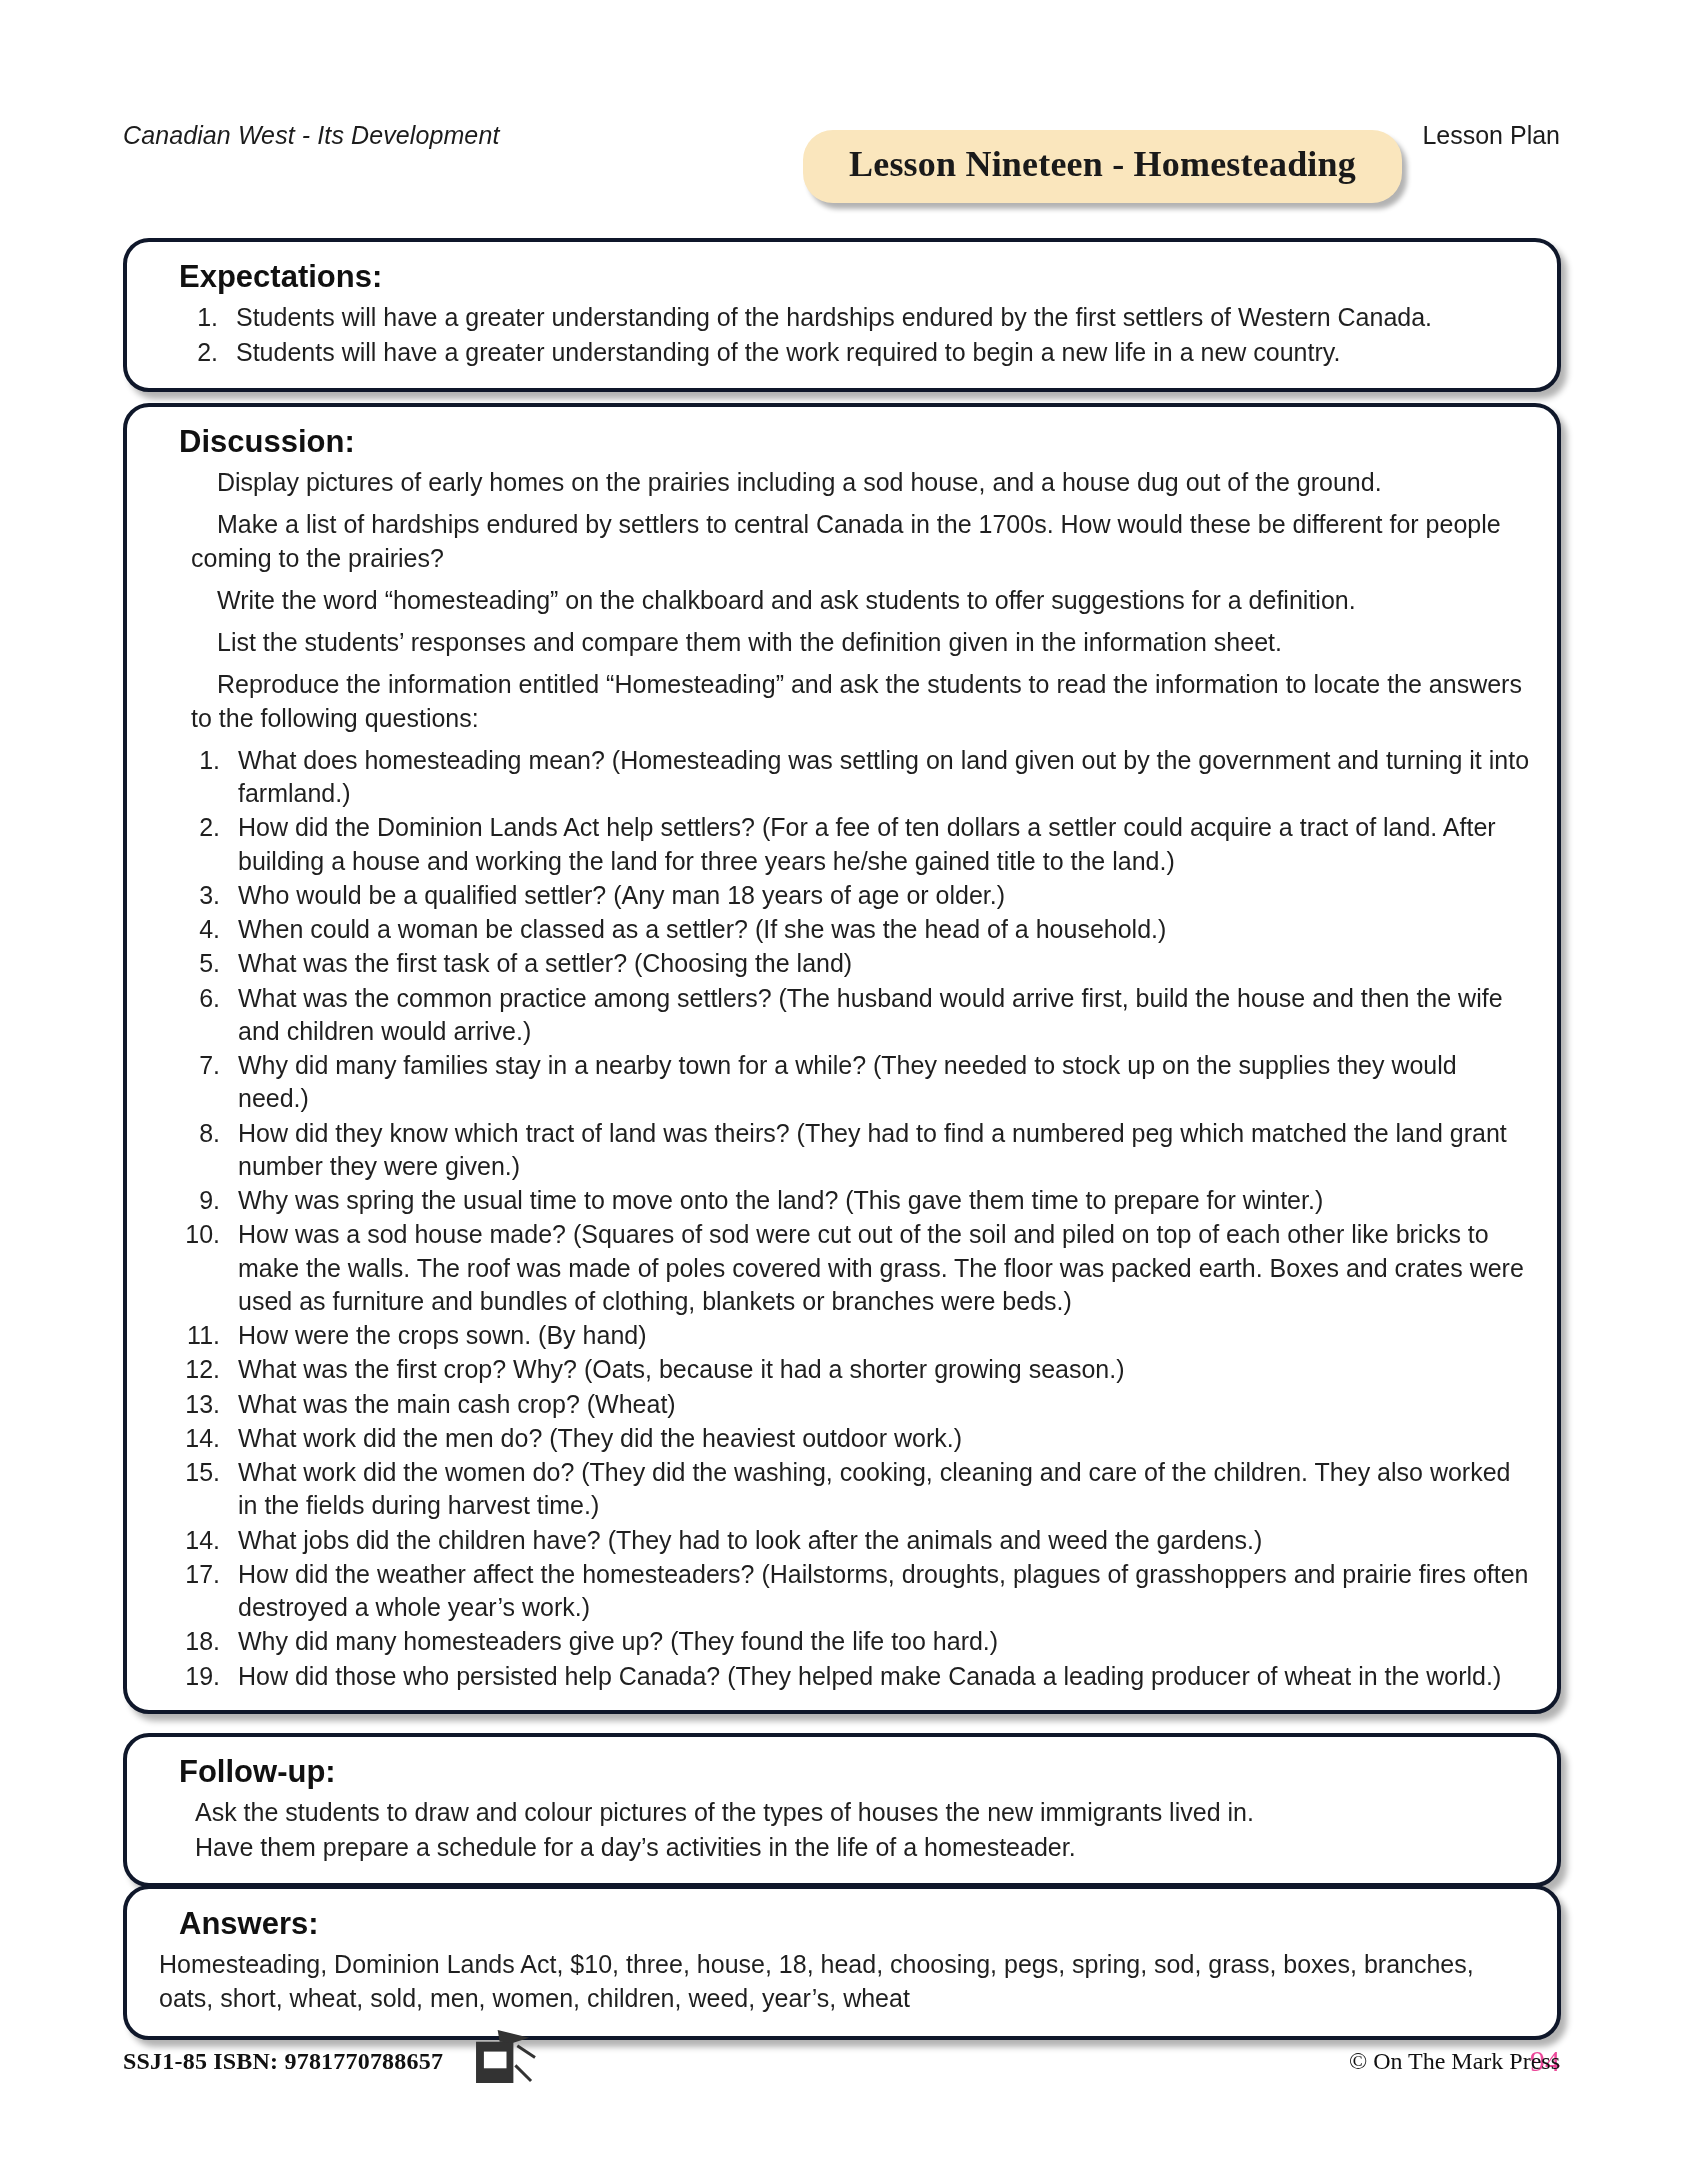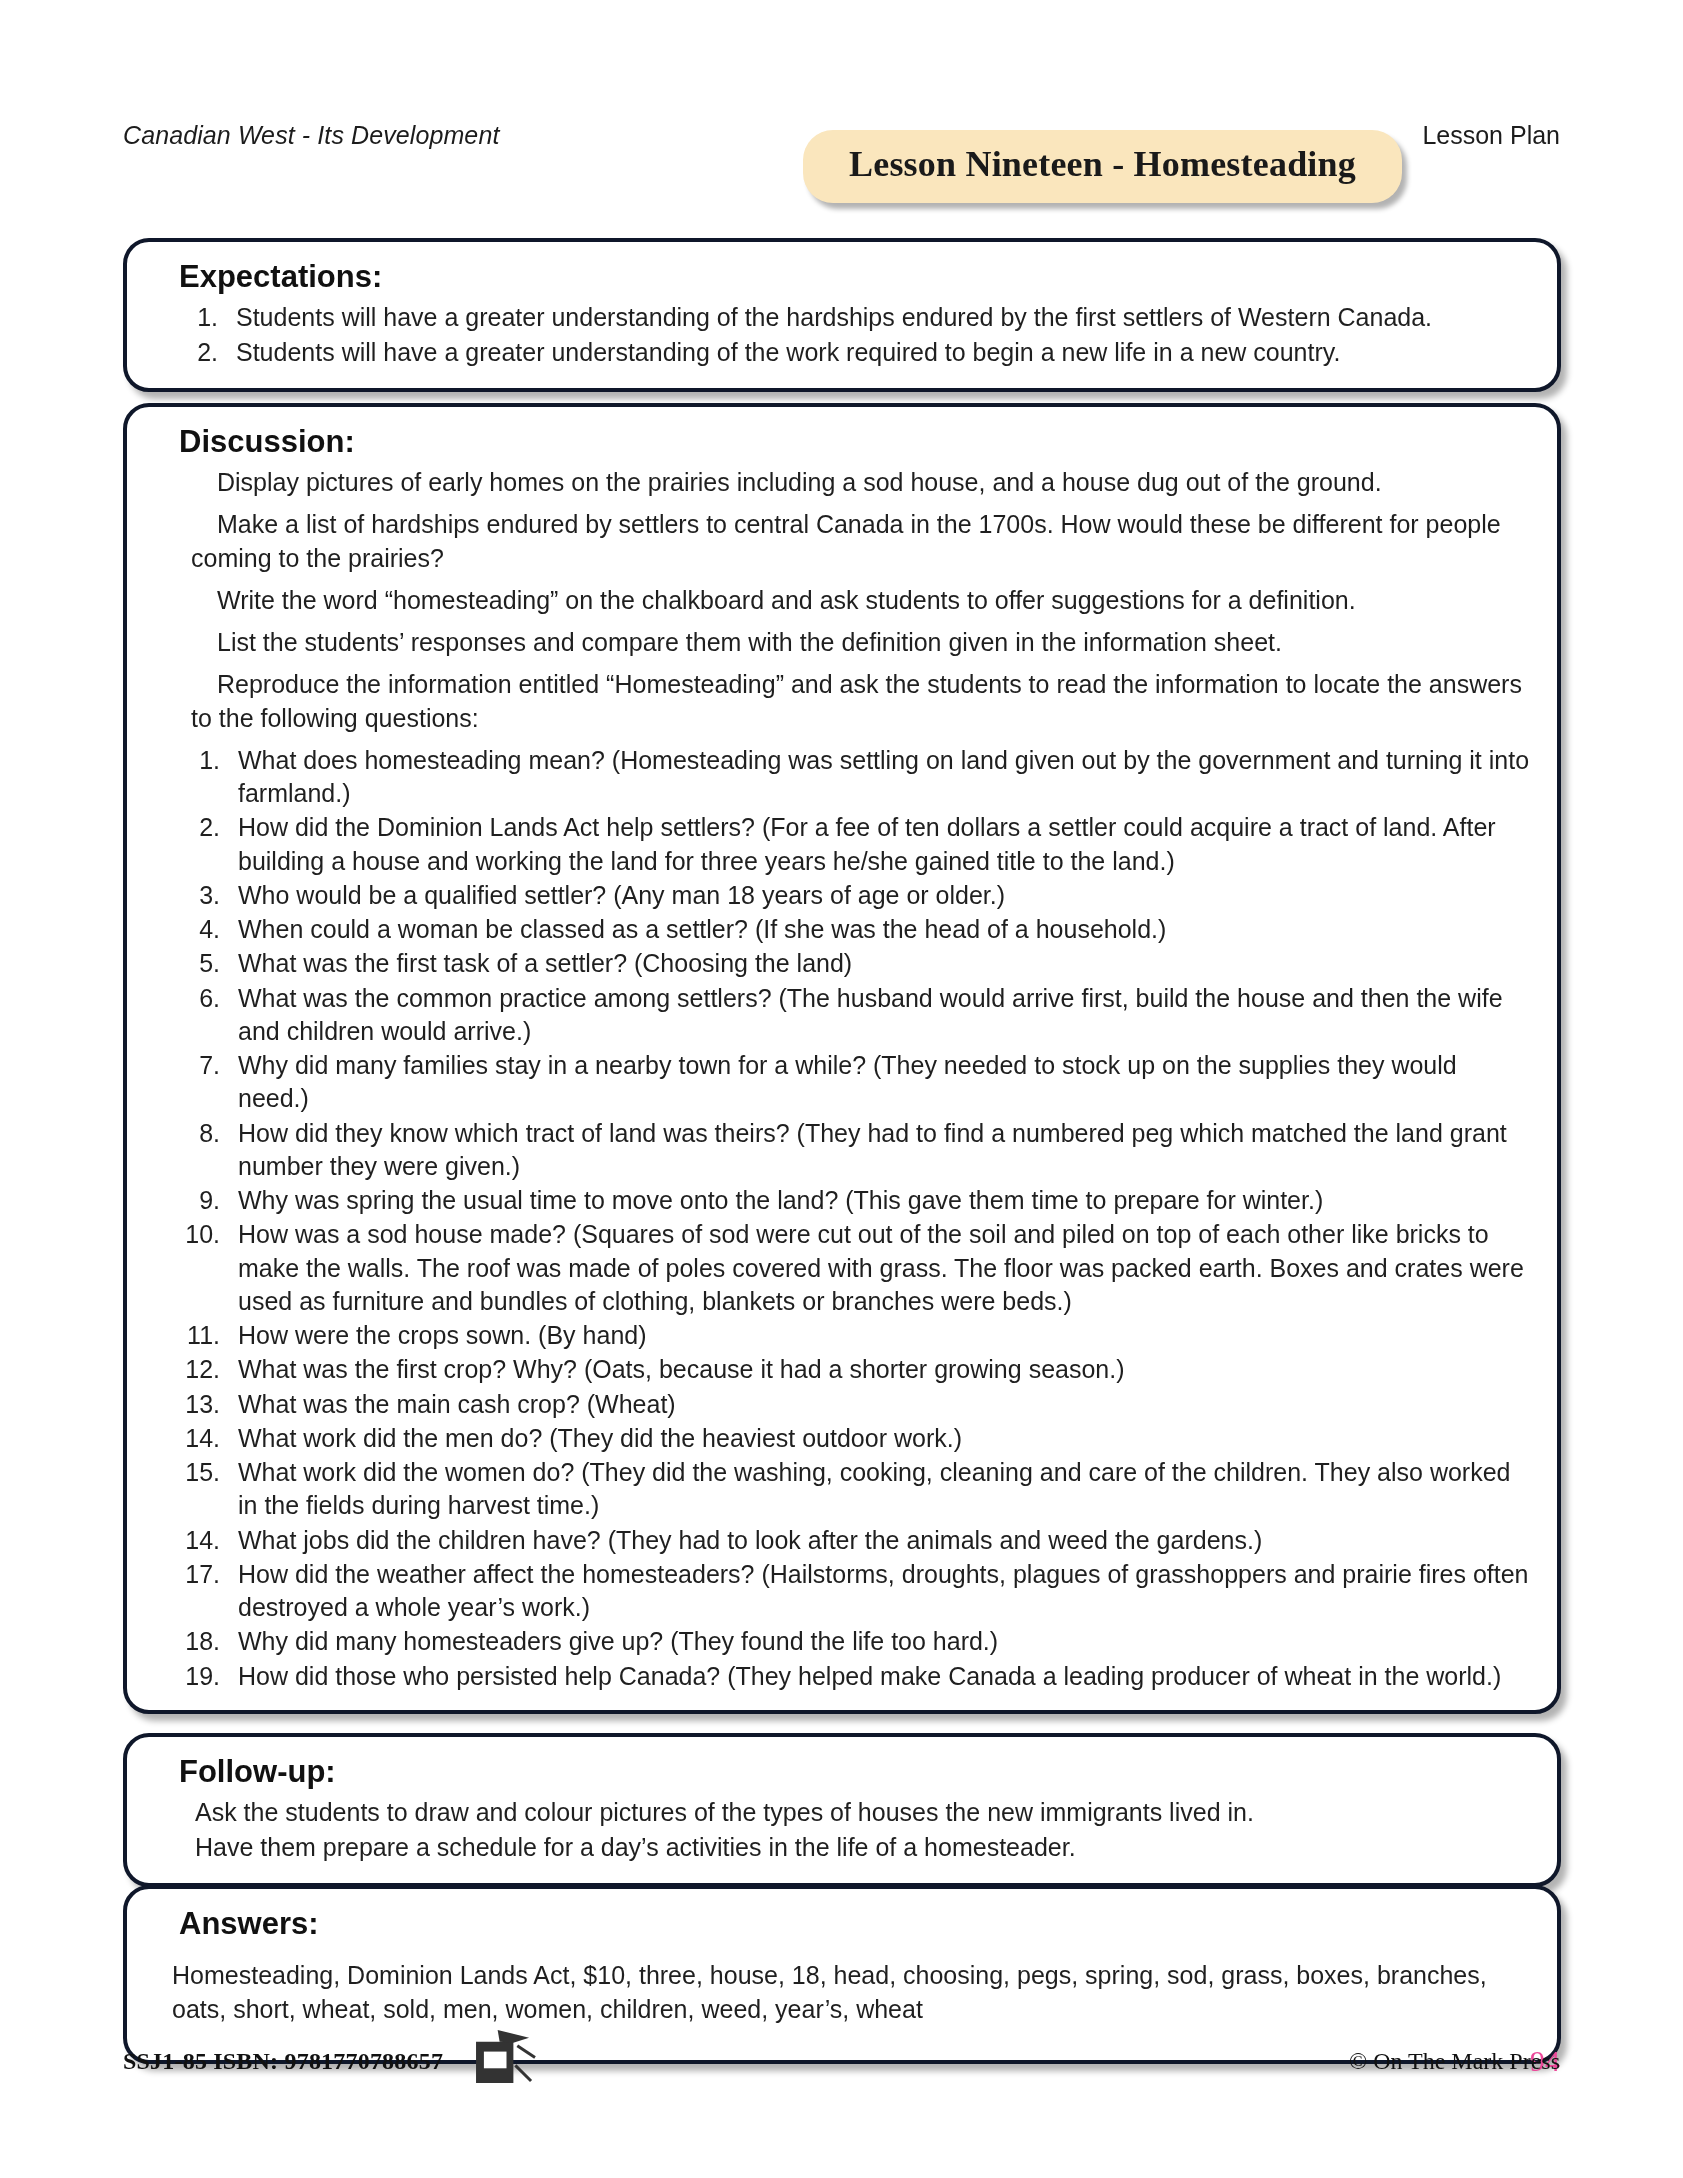--- a/index.html
+++ b/index.html
@@ -137,21 +137,21 @@
     line-height: 1.33;
     color: #1f1f1f;
     padding-left: 42px;
     margin: 0 0 2px 0;
   }
 
   .answers-text {
     font-size: 25px;
     line-height: 1.35;
     color: #1f1f1f;
-    margin: 17px;
+    margin: 4px;
     padding: 0 4px 0 2px;
   }
 
   
   .footer {
     position: absolute;
     left: 123px;
     right: 123px;
     top: 2042px;
     height: 59px;

